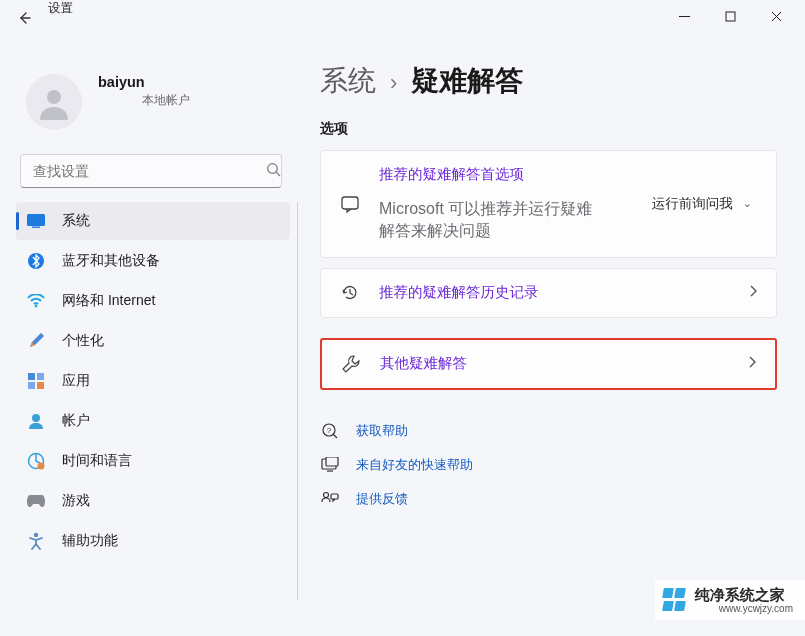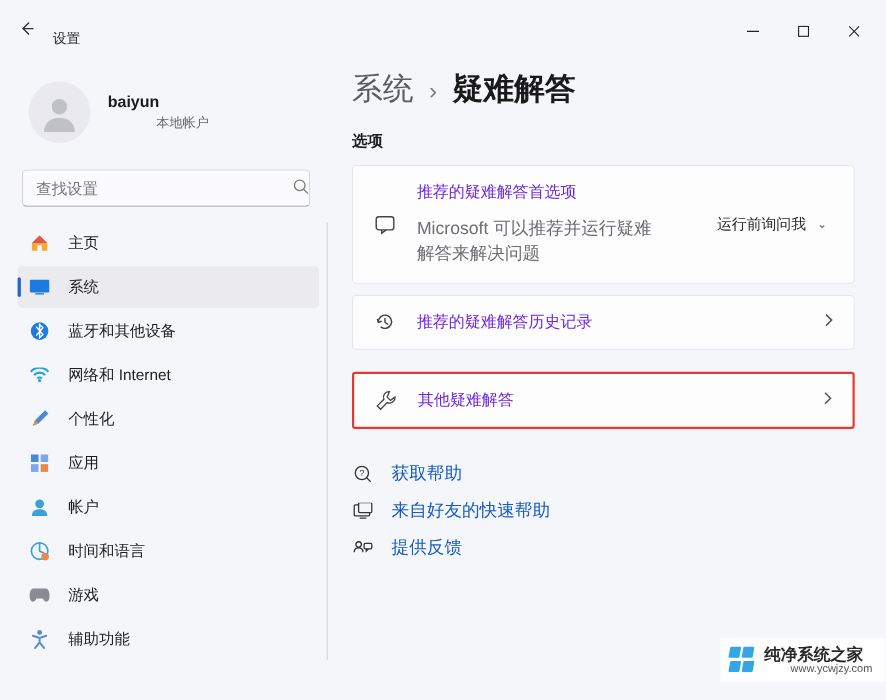--- a/index.html
+++ b/index.html
@@ -10,21 +10,21 @@
       height: 636px;
       overflow: hidden;
       position: relative;
       color: #1a1a1a;
       font-size: 14px;
     }
 
     .titlebar {
       height: 44px;
       display: flex;
-      align-items: flex-end;
+      align-items: flex-start;
       padding: 0 6px;
     }
     .titlebar .back {
       width: 36px; height: 36px;
       display: flex; align-items: center; justify-content: center;
       cursor: pointer;
       border-radius: 4px;
     }
     .titlebar .title {
       font-size: 12.5px;
@@ -48,21 +48,21 @@
 
     
     .sidebar {
       width: 302px;
       flex-shrink: 0;
       padding: 0 4px 0 4px;
       position: relative;
     }
     .user-block {
       display: flex;
-      align-items: center;
+      align-items: flex-start;
       padding: 30px 18px 24px 22px;
       gap: 16px;
     }
     .avatar {
       width: 56px; height: 56px; border-radius: 50%;
       background: #e9e9ef;
       display: flex; align-items: center; justify-content: center;
     }
     .avatar svg { opacity: .55; }
     .user-name { font-weight: 600; font-size: 14.5px; }
@@ -171,21 +171,21 @@
     }
     .dropdown .dd-chev { font-size: 11px; color: #666; }
 
     .links { margin-top: 24px; }
     .link-row {
       display: flex; align-items: center; gap: 16px;
       height: 34px;
       cursor: pointer;
     }
     .link-row .lico { width: 20px; display:flex; justify-content:center; color: #373a3c; }
-    .link-row .llabel { color: #165cc0; font-size: 16px; }
+    .link-row .llabel { color: #165cc0; font-size: 13px; }
 
     .wm {
       position: absolute;
       right: 0; bottom: 16px;
       display: flex; align-items: center;
       background: rgba(255,255,255,.88);
       padding: 6px 12px 6px 8px;
       gap: 8px;
     }
     .wm .logo { width: 24px; height: 24px; display:flex; flex-wrap:wrap; gap:2px; }
@@ -247,29 +247,20 @@
             <circle cx="6.5" cy="6.5" r="4.8" stroke="#444" stroke-width="1.2" fill="none"></circle>
             <path d="M10.2 10.2 L14 14" stroke="#444" stroke-width="1.2"></path>
           </svg>
       </span>
     </div>
 
     <nav class="nav">
       <div class="nav-scroll-line"></div>
       <div class="nav-inner">
 
-        <div class="nav-item">
-          <span class="nav-ico">
-            <svg width="18" height="18" viewBox="0 0 18 18">
-                <path d="M2 9 L9 2 L16 9 V16 H11 V11 H7 V16 H2 Z" fill="#f6a93b" stroke="#c97f1e" stroke-width="0"></path>
-                <path d="M2 9 L9 2 L16 9" fill="#e2574c"></path>
-              </svg>
-          </span>
-          <span>主页</span>
-        </div>
 
         <div class="nav-item selected">
           <span class="nav-ico">
             <svg width="18" height="14" viewBox="0 0 18 14">
                 <rect x="0" y="0" width="18" height="12" rx="1.5" fill="#1f7ae0"></rect>
                 <rect x="5" y="12.5" width="8" height="1.4" fill="#1f7ae0"></rect>
               </svg>
           </span>
           <span>系统</span>
         </div>

